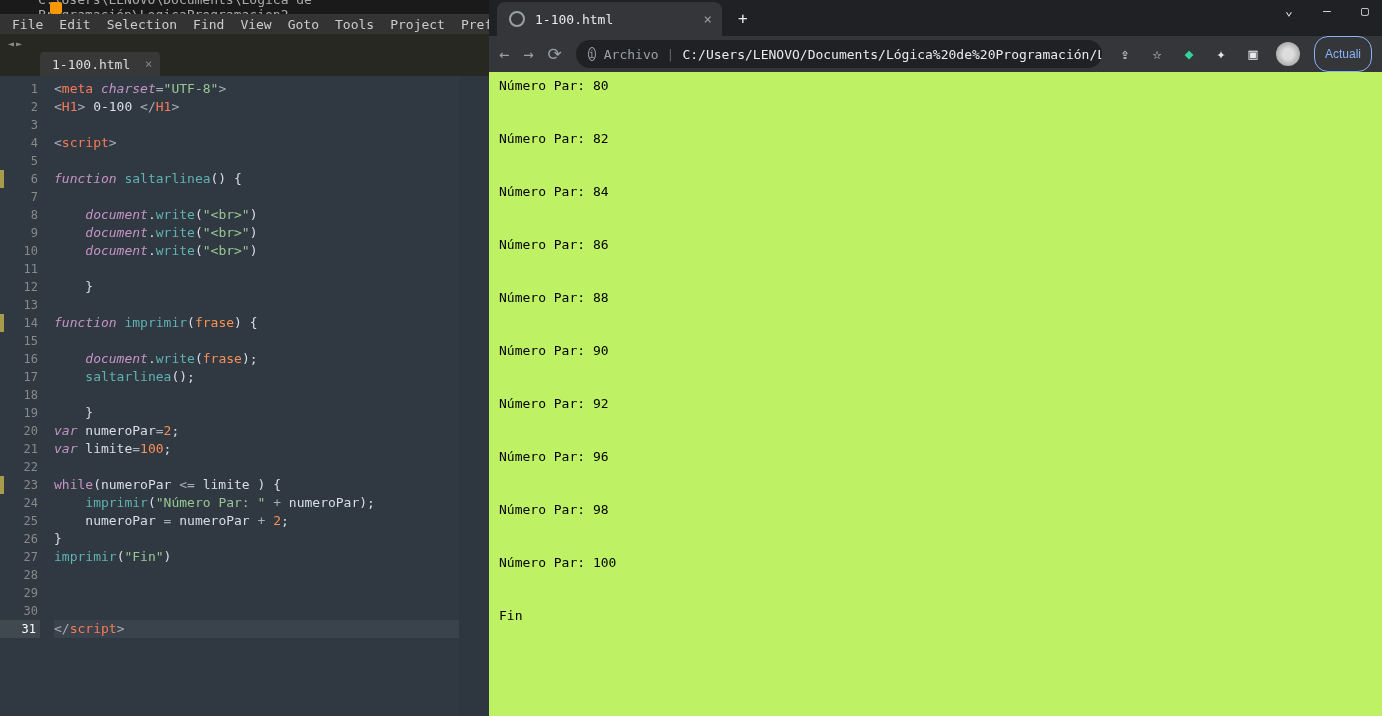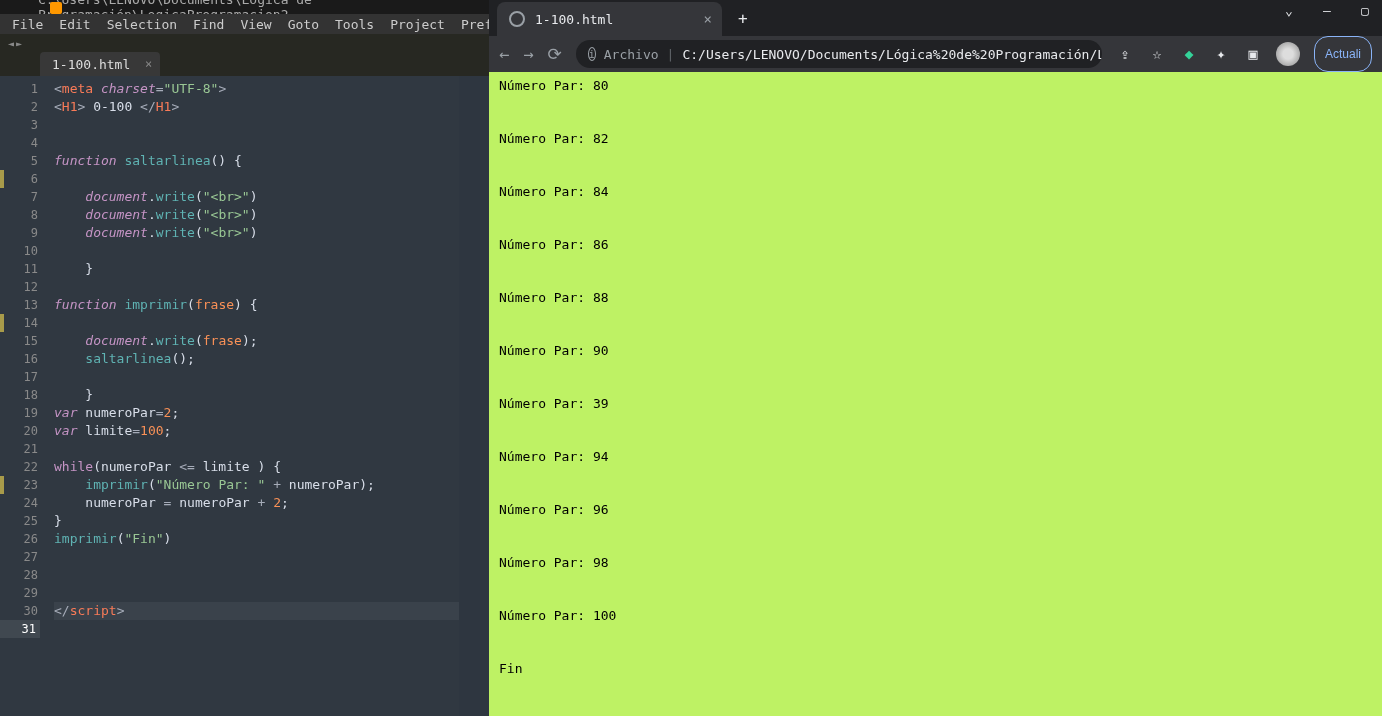--- a/index.html
+++ b/index.html
@@ -138,20 +138,21 @@
         <div class="ln">27</div>
         <div class="ln">28</div>
         <div class="ln">29</div>
         <div class="ln">30</div>
         <div class="ln active">31</div>
       </div>
     <div class="code" id="codelines">
         <div class="line"><span class="c-gray">&lt;</span><span class="c-pink">meta</span><span class="c-text"> </span><span class="c-purple">charset</span><span class="c-gray">=</span><span class="c-green">"UTF-8"</span><span class="c-gray">&gt;</span></div>
         <div class="line"><span class="c-gray">&lt;</span><span class="c-pink">H1</span><span class="c-gray">&gt;</span><span class="c-text"> 0-100 </span><span class="c-gray">&lt;/</span><span class="c-pink">H1</span><span class="c-gray">&gt;</span></div>
         <div class="line">&nbsp;</div>
+        <div class="line"><span class="c-gray">&lt;</span><span class="c-pink">script</span><span class="c-gray">&gt;</span></div>
         <div class="line">&nbsp;</div>
         <div class="line"><span class="c-purple c-italic">function</span><span class="c-text"> </span><span class="c-teal">saltarlinea</span><span class="c-text">() {</span></div>
         <div class="line">&nbsp;</div>
         <div class="line">    <span class="c-purple c-italic">document</span><span class="c-text">.</span><span class="c-teal">write</span><span class="c-text">(</span><span class="c-green">"&lt;br&gt;"</span><span class="c-text">)</span></div>
         <div class="line">    <span class="c-purple c-italic">document</span><span class="c-text">.</span><span class="c-teal">write</span><span class="c-text">(</span><span class="c-green">"&lt;br&gt;"</span><span class="c-text">)</span></div>
         <div class="line">    <span class="c-purple c-italic">document</span><span class="c-text">.</span><span class="c-teal">write</span><span class="c-text">(</span><span class="c-green">"&lt;br&gt;"</span><span class="c-text">)</span></div>
         <div class="line">&nbsp;</div>
         <div class="line">    <span class="c-text">}</span></div>
         <div class="line">&nbsp;</div>
         <div class="line"><span class="c-purple c-italic">function</span><span class="c-text"> </span><span class="c-teal">imprimir</span><span class="c-text">(</span><span class="c-orange">frase</span><span class="c-text">) {</span></div>
@@ -213,20 +214,19 @@
     </div>
   </div>
 
   <div class="page-content" id="pagecontent">
       <div class="para">Número Par: 80</div>
       <div class="para">Número Par: 82</div>
       <div class="para">Número Par: 84</div>
       <div class="para">Número Par: 86</div>
       <div class="para">Número Par: 88</div>
       <div class="para">Número Par: 90</div>
-      <div class="para">Número Par: 39</div>
-      <div class="para">Número Par: 94</div>
+      <div class="para">Número Par: 92</div>
       <div class="para">Número Par: 96</div>
       <div class="para">Número Par: 98</div>
       <div class="para">Número Par: 100</div>
       <div class="para">Fin</div>
     </div>
 </div>
 
 </body></html>

